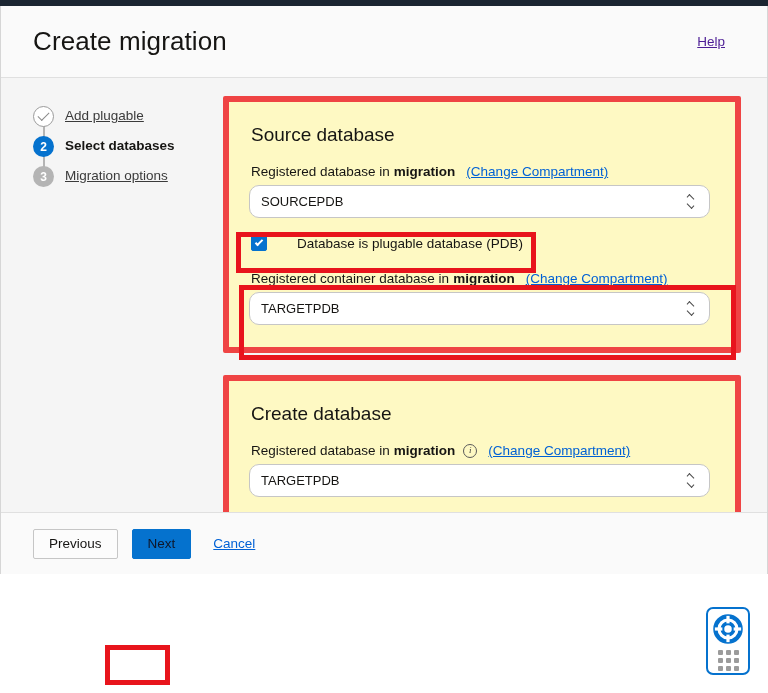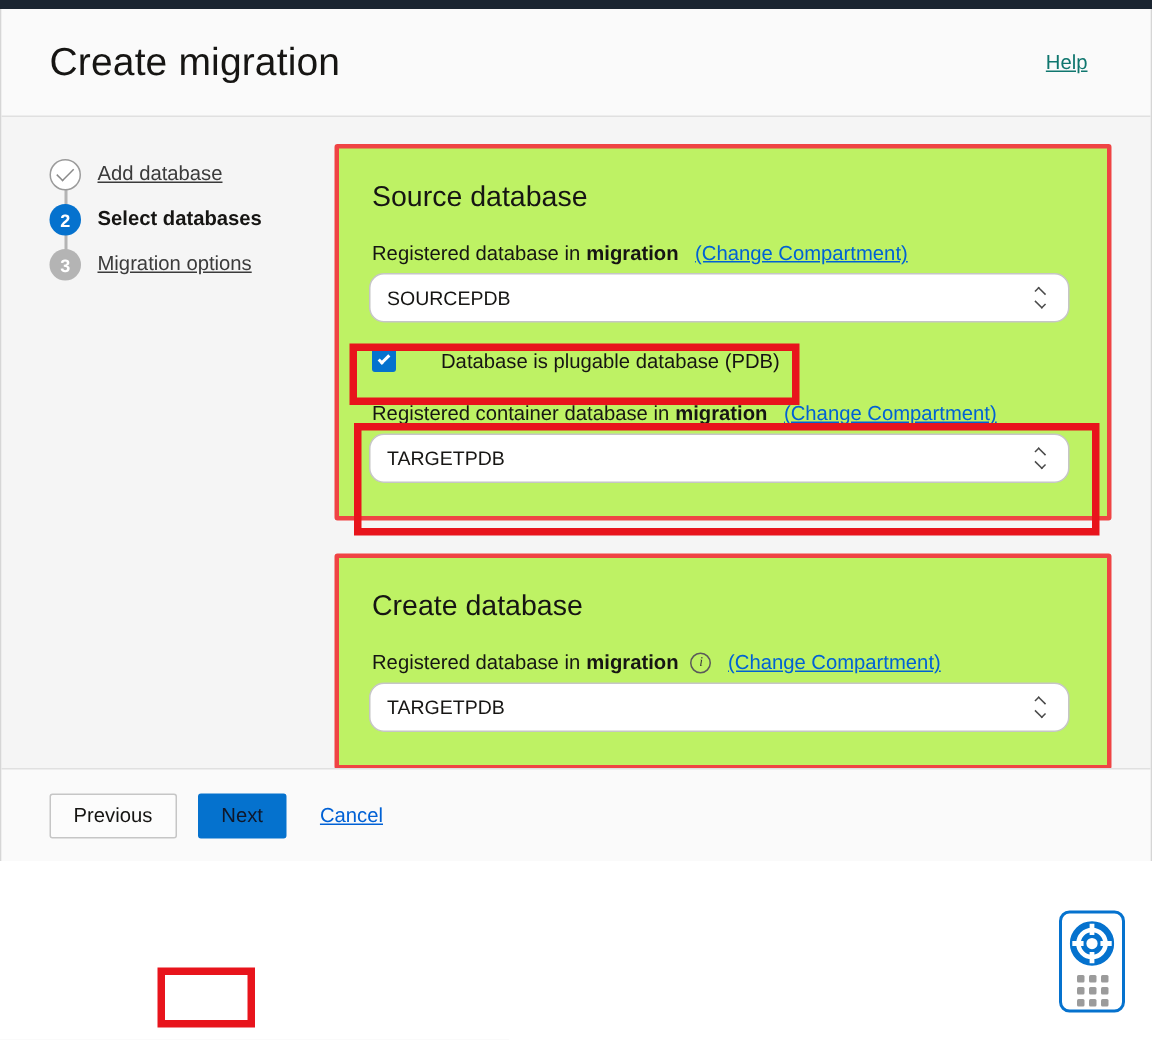--- a/index.html
+++ b/index.html
@@ -46,21 +46,21 @@
   }
   .dlg-title {
     font-size: 26px;
     font-weight: 400;
     color: #161513;
     letter-spacing: 0.1px;
     flex: 1 1 auto;
   }
   .help-link {
     font-size: 13.5px;
-    color: #0f766e;
+    color: #4c1d95;
     text-decoration: underline;
     cursor: pointer;
     padding-right: 16px;
   }
 
   
   .dlg-body {
     flex: 1 1 auto;
     display: flex;
     background: #f5f5f5;
@@ -132,22 +132,22 @@
     color: #161513;
     font-weight: 700;
   }
 
   
   .panels {
     flex: 1 1 auto;
     padding-right: 26px;
   }
   .card {
-    background: #bef264;
-    border: 3px solid #ef4444;
+    background: #fef9c3;
+    border: 6px solid #ef4444;
     border-radius: 2px;
     padding: 18px 25px 22px 20px;
     position: relative;
     margin-bottom: 22px;
   }
   .card-title {
     font-size: 19px;
     font-weight: 400;
     color: #161513;
     margin: 4px 0 18px 2px;
@@ -342,21 +342,21 @@
 
   <div class="dlg-body">
 
     <div class="steps">
 
       <div class="step">
         <div class="step-conn"></div>
         <div class="step-badge done">
             <div class="tick"></div>
           </div>
-        <div class="step-label link">Add database</div>
+        <div class="step-label link">Add plugable</div>
       </div>
 
       <div class="step">
         <div class="step-conn"></div>
         <div class="step-badge current">2</div>
         <div class="step-label active">Select databases</div>
       </div>
 
       <div class="step">
         <div class="step-badge pending">3</div>

